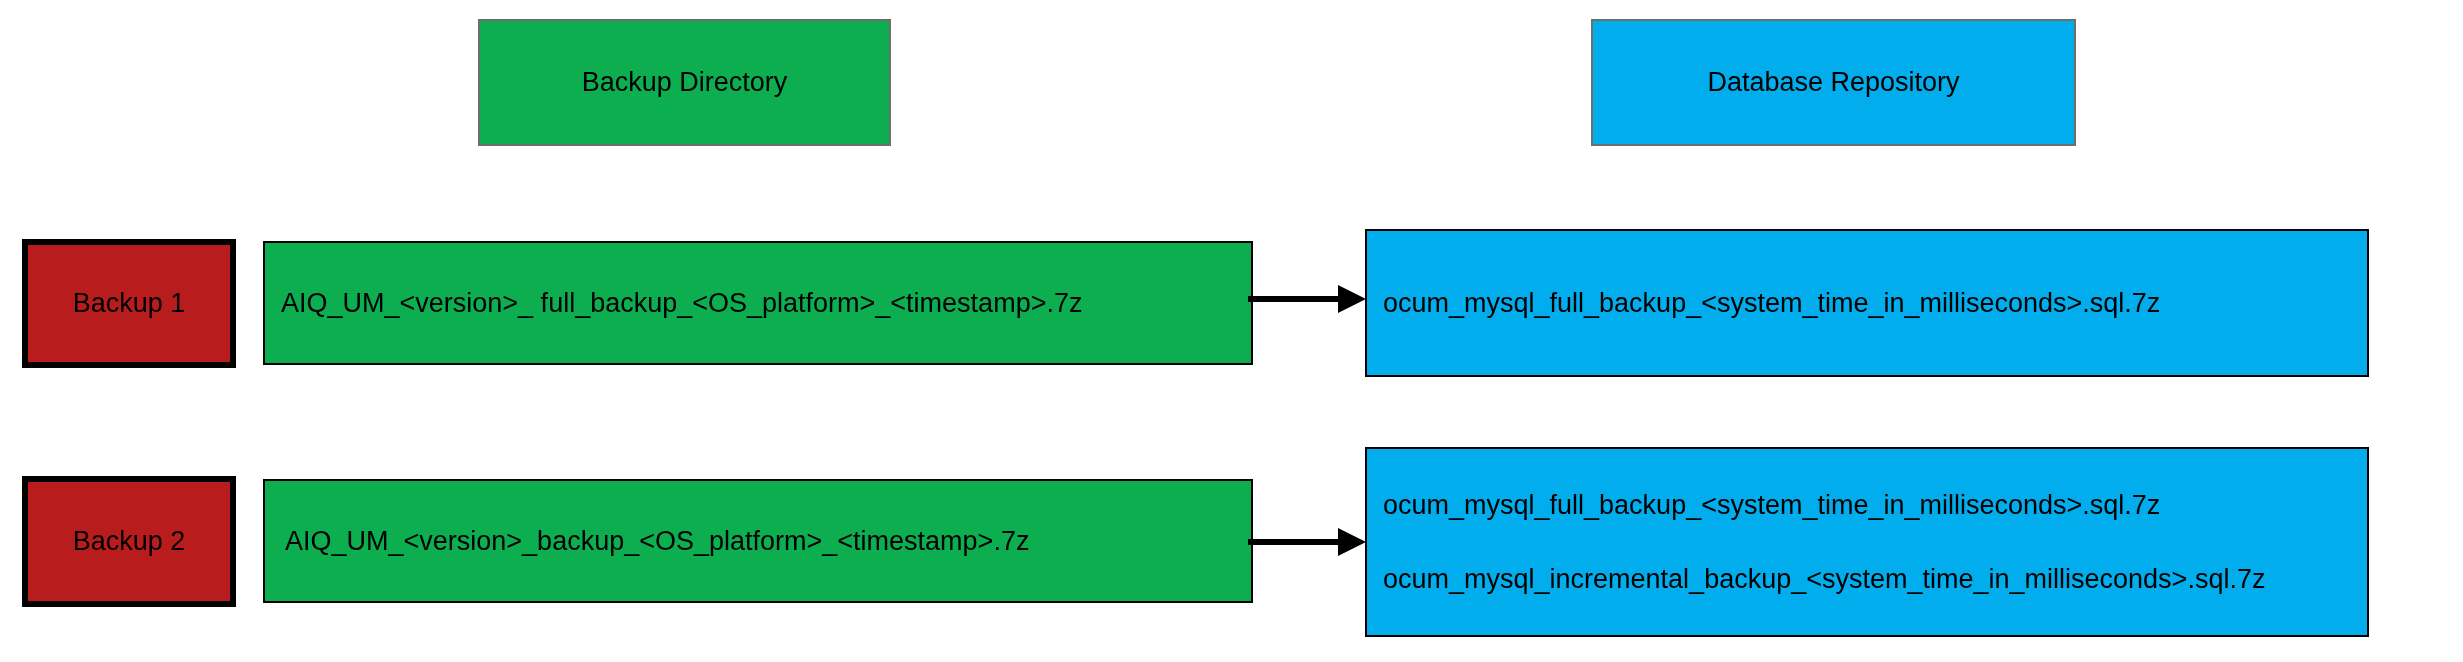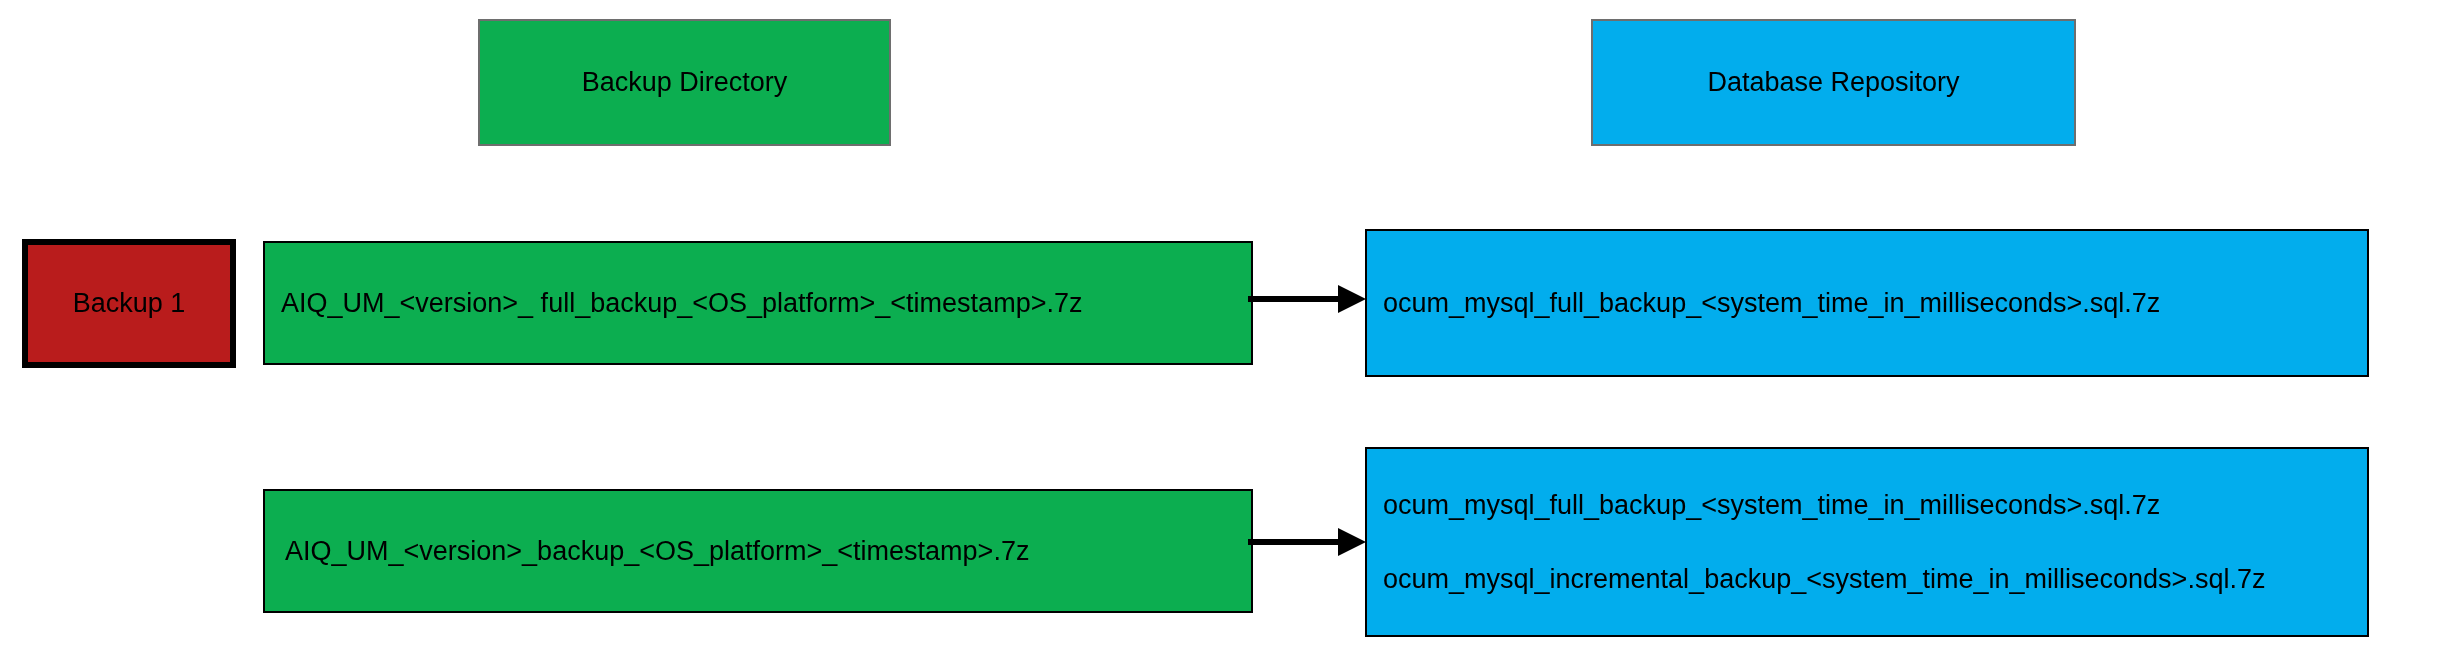--- a/index.html
+++ b/index.html
@@ -98,22 +98,25 @@
     <svg width="120" height="30" viewBox="0 0 120 30">
       <line x1="0" y1="15" x2="96" y2="15" stroke="#000000" stroke-width="6"></line>
       <polygon points="90,1 118,15 90,29" fill="#000000"></polygon>
     </svg>
   </div>
 
   <div class="box file-box blue" style="left:1365px; top:229px; width:1004px; height:148px;">
     <span class="file-line">ocum_mysql_full_backup_&lt;system_time_in_milliseconds&gt;.sql.7z</span>
   </div>
 
+  <div class="box yellow" style="left:22px; top:476px; width:214px; height:131px;">
+    <span>Backup 2</span>
+  </div>
 
-  <div class="box file-box green" style="left:263px; top:489px; width:990px; height:124px;padding-left:20px;">
+  <div class="box file-box green" style="left:263px; top:479px; width:990px; height:124px;padding-left:20px;">
     <span class="file-line">AIQ_UM_&lt;version&gt;_backup_&lt;OS_platform&gt;_&lt;timestamp&gt;.7z</span>
   </div>
 
   <div class="arrow" style="left:1248px; top:527px; width:120px;">
     <svg width="120" height="30" viewBox="0 0 120 30">
       <line x1="0" y1="15" x2="96" y2="15" stroke="#000000" stroke-width="6"></line>
       <polygon points="90,1 118,15 90,29" fill="#000000"></polygon>
     </svg>
   </div>
 

